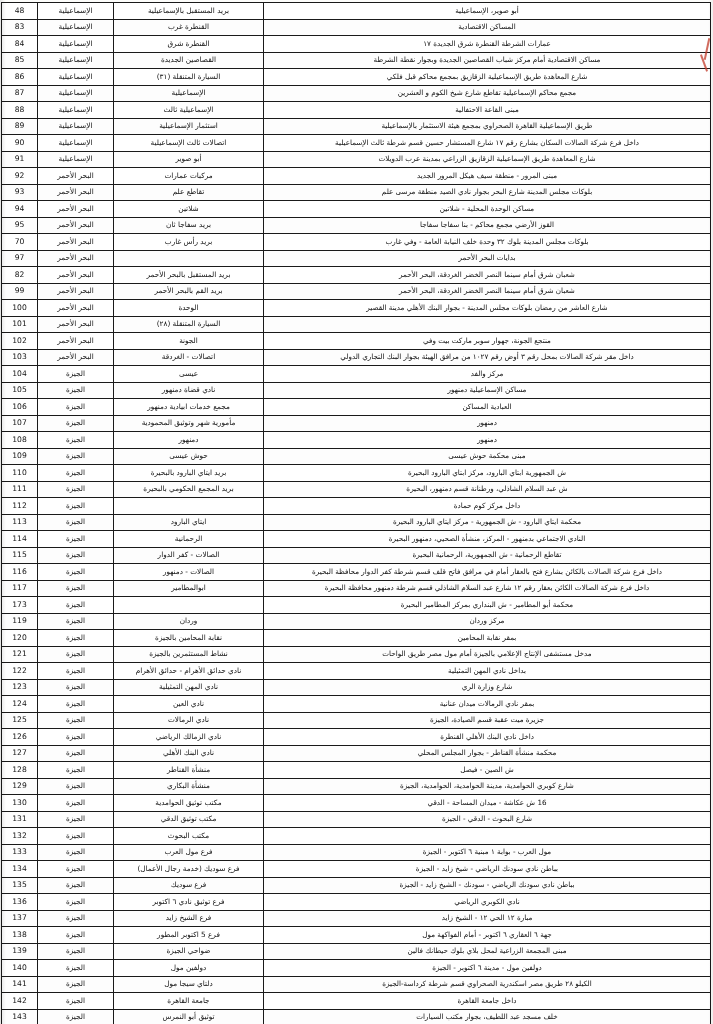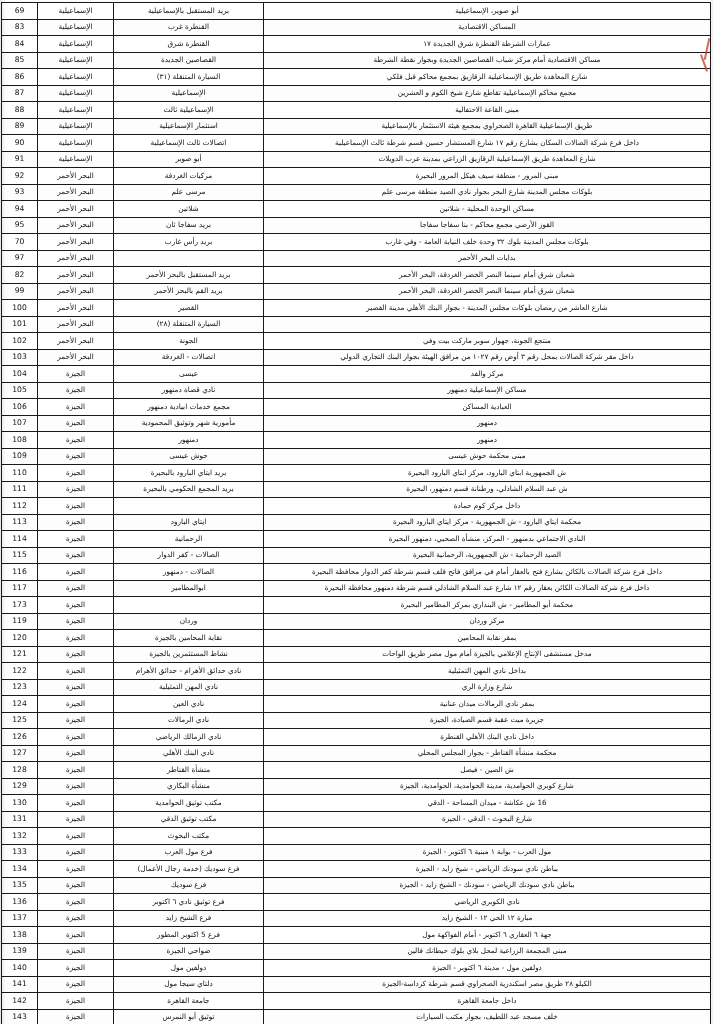--- a/index.html
+++ b/index.html
@@ -86,21 +86,21 @@
       <col class="c-desc">
       <col class="c-name">
       <col class="c-gov">
       <col class="c-num">
     </colgroup>
     <tbody id="table-body">
         <tr>
           <td class="desc">أبو صوير، الإسماعيلية</td>
           <td class="name">بريد المستقبل بالإسماعيلية</td>
           <td class="gov">الإسماعيلية</td>
-          <td class="num">69</td>
+          <td class="num">48</td>
         </tr>
         <tr>
           <td class="desc">المساكن الاقتصادية</td>
           <td class="name">القنطرة غرب</td>
           <td class="gov">الإسماعيلية</td>
           <td class="num">83</td>
         </tr>
         <tr>
           <td class="desc">عمارات الشرطة القنطرة شرق الجديدة ١٧</td>
           <td class="name">القنطرة شرق</td>
@@ -143,28 +143,28 @@
           <td class="gov">الإسماعيلية</td>
           <td class="num">90</td>
         </tr>
         <tr>
           <td class="desc">شارع المعاهدة طريق الإسماعيلية الزقازيق الزراعي بمدينة عرب الدويلات</td>
           <td class="name">أبو صوير</td>
           <td class="gov">الإسماعيلية</td>
           <td class="num">91</td>
         </tr>
         <tr>
-          <td class="desc">مبنى المرور - منطقة سيف هيكل المرور البحيرة</td>
-          <td class="name">مركبات الغردقة</td>
+          <td class="desc">مبنى المرور - منطقة سيف هيكل المرور الجديد</td>
+          <td class="name">مركبات عمارات</td>
           <td class="gov">البحر الأحمر</td>
           <td class="num">92</td>
         </tr>
         <tr>
           <td class="desc">بلوكات مجلس المدينة شارع البحر بجوار نادي الصيد منطقة مرسى علم</td>
-          <td class="name">مرسى علم</td>
+          <td class="name">تقاطع علم</td>
           <td class="gov">البحر الأحمر</td>
           <td class="num">93</td>
         </tr>
         <tr>
           <td class="desc">مساكن الوحدة المحلية - شلاتين</td>
           <td class="name">شلاتين</td>
           <td class="gov">البحر الأحمر</td>
           <td class="num">94</td>
         </tr>
         <tr>
@@ -192,21 +192,21 @@
           <td class="num">82</td>
         </tr>
         <tr>
           <td class="desc">شعبان شرق أمام سينما النصر الخضر الغردقة، البحر الأحمر</td>
           <td class="name">بريد القم بالبحر الأحمر</td>
           <td class="gov">البحر الأحمر</td>
           <td class="num">99</td>
         </tr>
         <tr>
           <td class="desc">شارع العاشر من رمضان بلوكات مجلس المدينة - بجوار البنك الأهلي مدينة القصير</td>
-          <td class="name">القصير</td>
+          <td class="name">الوحدة</td>
           <td class="gov">البحر الأحمر</td>
           <td class="num">100</td>
         </tr>
         <tr>
           <td class="desc"></td>
           <td class="name">السيارة المتنقلة (٢٨)</td>
           <td class="gov">البحر الأحمر</td>
           <td class="num">101</td>
         </tr>
         <tr>
@@ -281,21 +281,21 @@
           <td class="gov">الجيزة</td>
           <td class="num">113</td>
         </tr>
         <tr>
           <td class="desc">النادي الاجتماعي بدمنهور - المركز، منشأة الصحيي، دمنهور البحيرة</td>
           <td class="name">الرحمانية</td>
           <td class="gov">الجيزة</td>
           <td class="num">114</td>
         </tr>
         <tr>
-          <td class="desc">الصيد الرحمانية - ش الجمهورية، الرحمانية البحيرة</td>
+          <td class="desc">تقاطع الرحمانية - ش الجمهورية، الرحمانية البحيرة</td>
           <td class="name">الصالات - كفر الدوار</td>
           <td class="gov">الجيزة</td>
           <td class="num">115</td>
         </tr>
         <tr>
           <td class="desc">داخل فرع شركة الصالات بالكائن بشارع فتح بالعقار أمام في مرافق فاتح قلف قسم شرطة كفر الدوار محافظة البحيرة</td>
           <td class="name">الصالات - دمنهور</td>
           <td class="gov">الجيزة</td>
           <td class="num">116</td>
         </tr>

